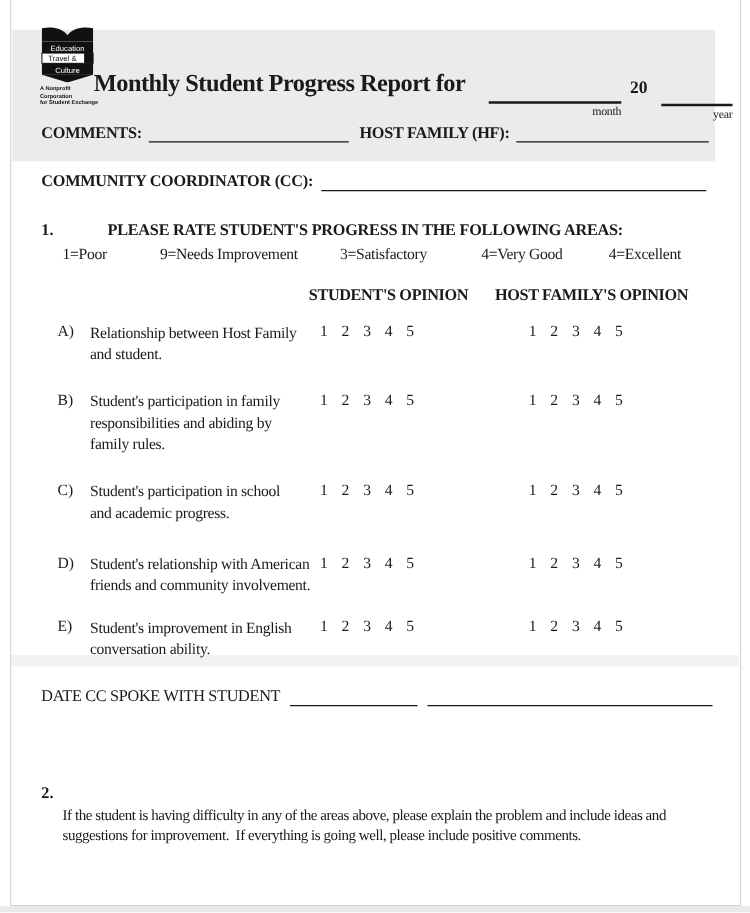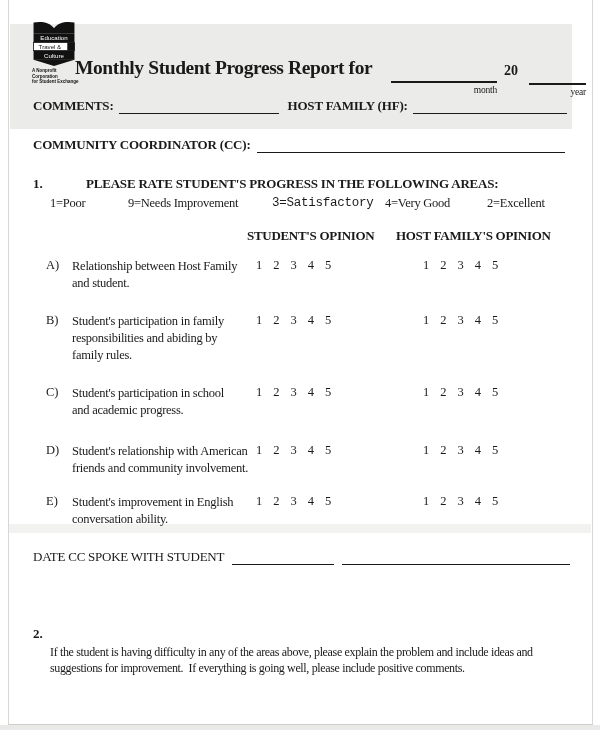--- a/index.html
+++ b/index.html
@@ -102,23 +102,23 @@
     <span class="bold t13">COMMUNITY COORDINATOR (CC):</span>
     <span class="blank grow" style="margin-left:6px;"></span>
   </div>
 
   <div class="abs sec-num" style="left:33px;top:176px;">1.</div>
   <div class="abs bold t13" style="left:50px;top:176px;white-space:nowrap;margin-left:36px;">PLEASE RATE STUDENT'S PROGRESS IN THE FOLLOWING AREAS:</div>
 
   <div class="abs" style="left:0;top:196px;height:16px;width:526px;">
     <span class="scale-item" style="left:50px;">1=Poor</span>
     <span class="scale-item" style="left:128px;">9=Needs Improvement</span>
-    <span class="scale-item" style="left:272px;font-family:Liberation Mono, monospace;">3=Satisfactory</span>
+    <span class="scale-item" style="left:272px;">3=Satisfactory</span>
     <span class="scale-item" style="left:385px;">4=Very Good</span>
-    <span class="scale-item" style="left:487px;">2=Excellent</span>
+    <span class="scale-item" style="left:487px;">4=Excellent</span>
   </div>
 
   <div class="abs" style="left:0;top:228px;height:16px;width:600px;">
     <span class="op-header" style="left:247px;">STUDENT'S OPINION</span>
     <span class="op-header" style="left:396px;">HOST FAMILY'S OPINION</span>
   </div>
 
   <div class="item-row" style="top:258px;">
     <span class="item-letter">A)</span>
     <span class="item-text">Relationship between Host Family

